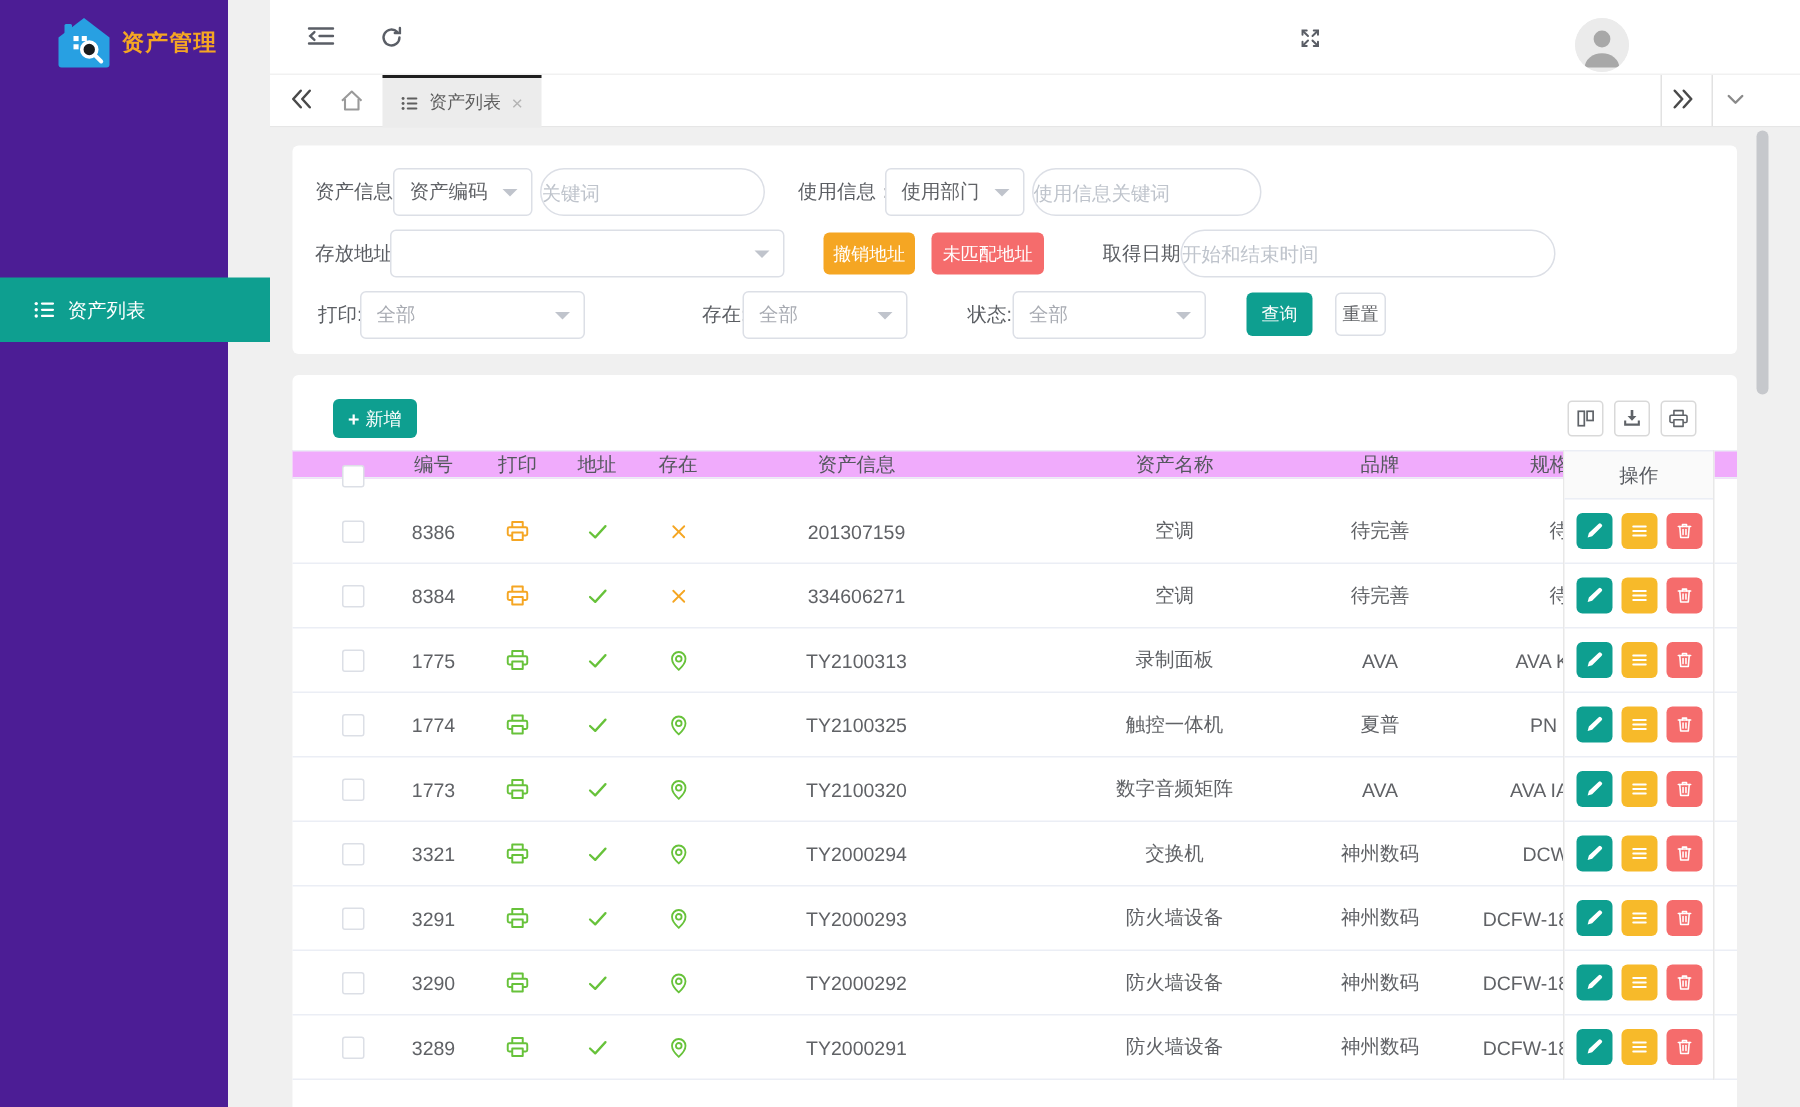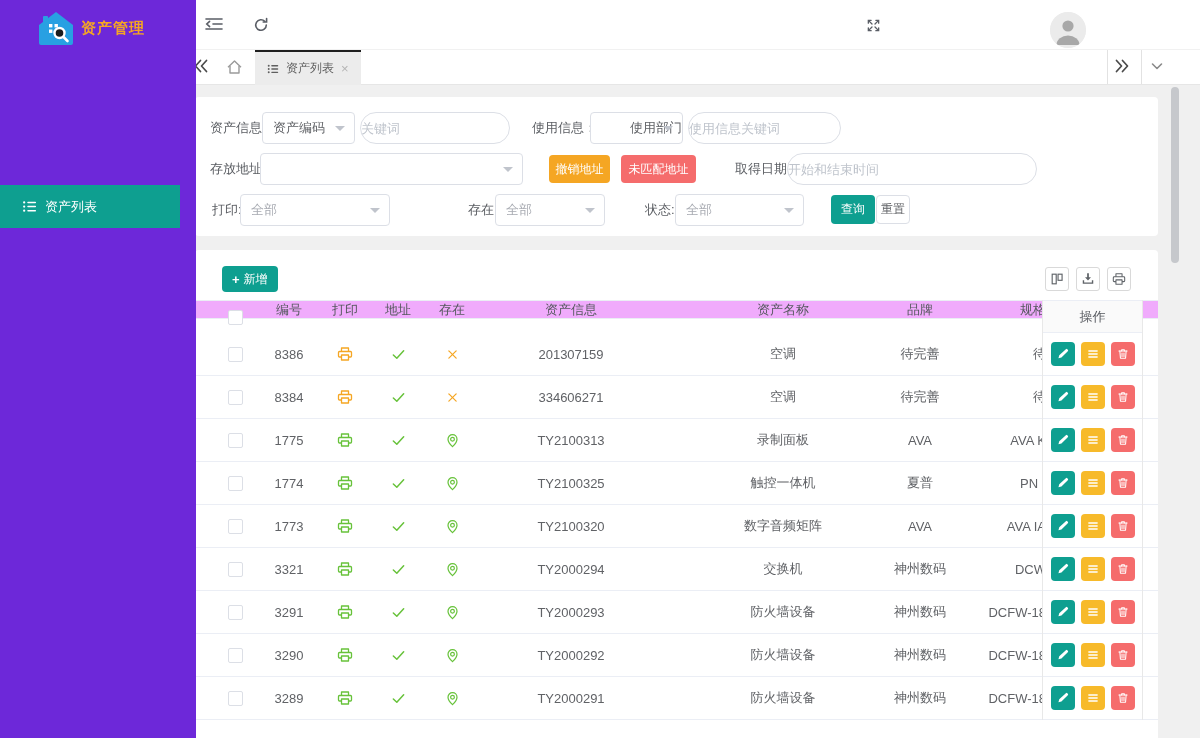--- a/index.html
+++ b/index.html
@@ -4,21 +4,21 @@
 <style>
   :root{
     --accent:#0e9f90; --amber:#f5a623; --amber2:#f7ba2a; --red:#f56c6c;
     --green:#67c23a; --orange:#f5a623;
   }
   *{box-sizing:border-box;margin:0;padding:0;font-family:"Liberation Sans","DejaVu Sans",sans-serif;}
   html,body{width:1200px;height:738px;overflow:hidden;background:#f0f0f0;}
   .page{position:relative;width:1200px;height:738px;overflow:hidden;background:#f0f0f0;}
 
   
-  .sidebar{position:absolute;left:0;top:0;width:196px;height:738px;background:#6d28d9;z-index:5;}
+  .sidebar{position:absolute;left:0;top:0;width:152px;height:738px;background:#4c1d95;z-index:5;}
   .logo{height:57px;display:flex;align-items:center;padding-left:36px;}
   .logo-text{color:#f5a623;font-size:15px;font-weight:bold;margin-left:5px;letter-spacing:1px;}
   .menu-item{position:absolute;top:185px;left:0;width:180px;height:43px;display:flex;align-items:center;
     gap:8px;padding-left:22px;font-size:13px;color:#cfd3d6;cursor:pointer;}
   .menu-item.active{background:var(--accent);color:#fff;}
   .mi-icon{display:flex;align-items:center;}
 
   
   .topbar{position:absolute;left:180px;top:0;width:1020px;height:50px;background:#fff;border-bottom:1px solid #f1f1f1;z-index:4;}
   .tb-ic{position:absolute;top:16px;cursor:pointer;display:flex;color:#5a5e66;}
@@ -48,21 +48,21 @@
   .fselect{position:absolute;height:32px;background:#fff;border:1px solid #dcdfe6;border-radius:4px;cursor:pointer;}
   .fselect .sval{display:block;line-height:30px;padding-left:10px;font-size:13px;color:#606266;white-space:nowrap;}
   .fselect.ph .sval{color:#a8abb2;}
   .caret{position:absolute;right:9px;top:13px;width:0;height:0;border:5px solid transparent;border-top-color:#c0c4cc;}
   .finput{position:absolute;height:32px;border:1px solid #dcdfe6;border-radius:16px;padding:0 0;font-size:13px;color:#0369a1;outline:none;}
   .finput::placeholder{color:#bfc4cc;}
   .btn{border:none;border-radius:4px;font-size:12px;color:#fff;cursor:pointer;display:inline-flex;align-items:center;justify-content:center;}
   .btn-amber{position:absolute;left:354px;top:58px;width:61px;height:28px;background:var(--amber);}
   .btn-red{position:absolute;left:426px;top:58px;width:75px;height:28px;background:var(--red);}
   .btn-query{position:absolute;left:636px;top:98px;width:44px;height:29px;background:var(--accent);}
-  .btn-reset{position:absolute;left:681px;top:98px;width:34px;height:29px;background:#fff;color:#606266;border:1px solid #dcdfe6;}
+  .btn-reset{position:absolute;left:695px;top:98px;width:34px;height:29px;background:#fff;color:#606266;border:1px solid #dcdfe6;}
 
   
   .table-card{position:absolute;left:195px;top:250px;width:963px;height:488px;background:#fff;border-radius:4px 4px 0 0;z-index:1;}
   .btn-add{position:absolute;left:27px;top:16px;height:26px;padding:0 10px;background:var(--accent);gap:4px;}
   .btn-add .plus{font-size:13px;font-weight:bold;line-height:1;}
   .tool-btns{position:absolute;left:850px;top:17px;display:flex;gap:7px;}
   .tool-btn{width:24px;height:24px;background:#fff;border:1px solid #d9d9d9;border-radius:3px;color:#5f6368;
     display:flex;align-items:center;justify-content:center;cursor:pointer;}
 
   .thead{position:absolute;left:0;top:50px;width:963px;height:19px;background:#f0abfc;
@@ -218,21 +218,21 @@
 
   <section class="filter-card">
 
     <span class="flabel" style="left:15px;top:15px;">资产信息：</span>
     <div class="fselect" style="left:67px;top:15px;width:93px;">
       <span class="sval">资产编码</span>
       <i class="caret"></i>
     </div>
     <input class="finput" style="left: 165px; top: 15px; width: 150px;" placeholder="关键词">
     <span class="flabel" style="left:337px;top:15px;">使用信息：</span>
-    <div class="fselect" style="left:395px;top:15px;width:93px;text-align:right;">
+    <div class="fselect" style="left:395px;top:15px;width:93px;">
       <span class="sval">使用部门</span>
       <i class="caret"></i>
     </div>
     <input class="finput" style="left: 493px; top: 15px; width: 153px;" placeholder="使用信息关键词">
 
     <span class="flabel" style="left:15px;top:56px;">存放地址：</span>
     <div class="fselect" style="left:65px;top:56px;width:263px;">
       <span class="sval"></span>
       <i class="caret"></i>
     </div>

